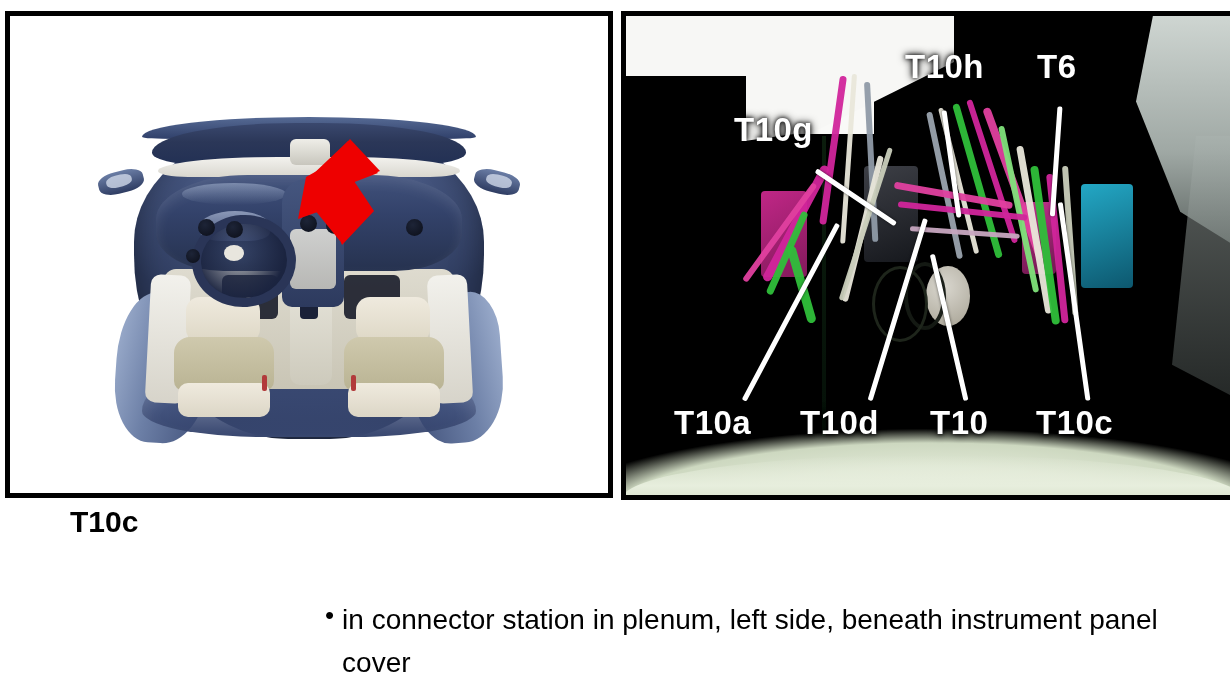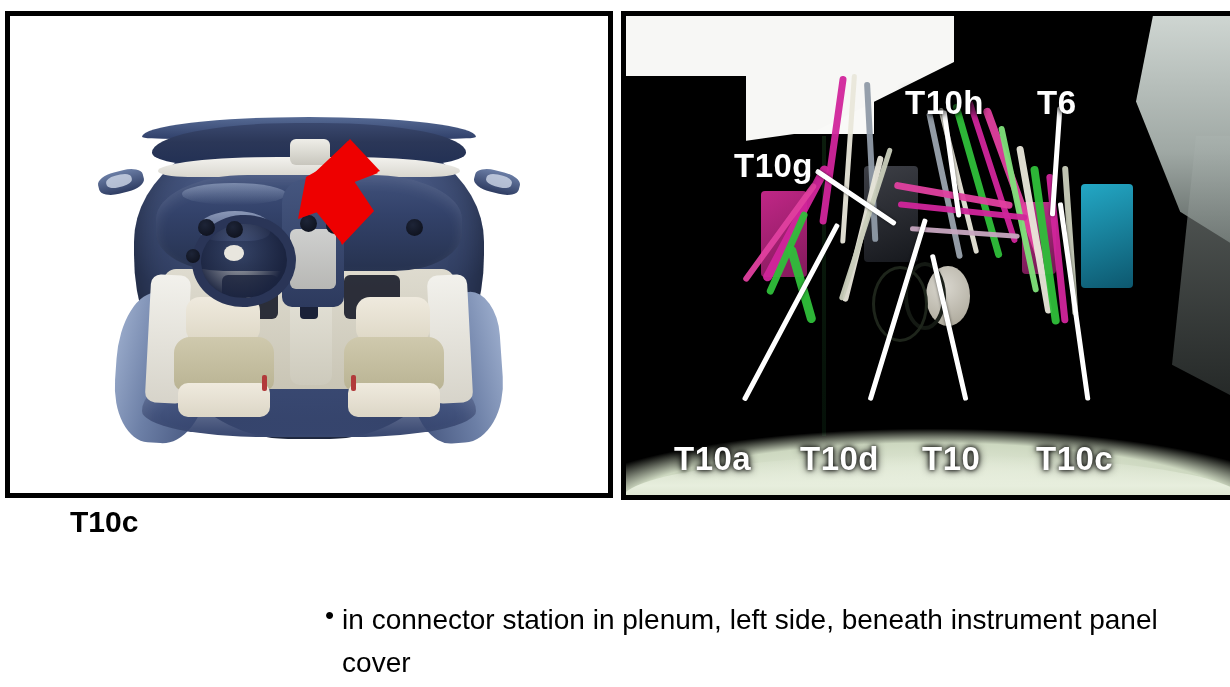--- a/index.html
+++ b/index.html
@@ -148,21 +148,21 @@
   .hz-vert-seam{position:absolute;left:196px;top:120px;width:4px;height:300px;
     background:linear-gradient(180deg,#0e2410,#06140a);opacity:.8;}
 
   
   .wire{position:absolute;transform-origin:50% 0;border-radius:40px;opacity:.95;}
   .conn{position:absolute;border-radius:4px;}
 
   
   .hz-label{position:absolute;color:#fff;font-weight:bold;font-size:33px;
             letter-spacing:.5px;white-space:nowrap;
-            text-shadow:0 0 4px #000,0 0 9px #000;margin-top:36px;}
+            text-shadow:0 0 4px #000,0 0 9px #000;}
   .leader{position:absolute;background:#fff;transform-origin:0 50%;height:5px;border-radius:2px;
           box-shadow:0 0 3px rgba(0,0,0,.6);}
 
   
   #caption-row{position:absolute;left:0;top:505px;width:1230px;height:44px;}
   #caption-code{position:absolute;left:70px;top:0;font-size:30px;font-weight:bold;color:#000;}
   #caption-desc{position:absolute;left:240px;top:0;font-size:30px;font-weight:bold;color:#000;}
   #bullet-block{position:absolute;left:325px;top:598px;width:900px;}
   #bullet-row{display:flex;align-items:flex-start;}
   #bullet-dot{font-size:26px;line-height:34px;color:#000;margin-right:8px;}
@@ -291,21 +291,21 @@
       <div class="leader" style="left:462px;top:382px;width:200px;transform:rotate(-98deg);"></div>
 
       <div class="hz-bottom-arc"></div>
       <div class="hz-bottom-arc2"></div>
 
       <div class="hz-label" style="left:108px;top:95px;">T10g</div>
       <div class="hz-label" style="left:279px;top:32px;">T10h</div>
       <div class="hz-label" style="left:411px;top:32px;">T6</div>
       <div class="hz-label" style="left:48px;top:388px;">T10a</div>
       <div class="hz-label" style="left:174px;top:388px;">T10d</div>
-      <div class="hz-label" style="left:296px;top:388px;">T10</div>
+      <div class="hz-label" style="left:304px;top:388px;">T10</div>
       <div class="hz-label" style="left:410px;top:388px;">T10c</div>
 
     </div>
   </div>
 
   <div id="caption-row">
     <div id="caption-code">T10c</div>
   </div>
 
   <div id="bullet-block">

